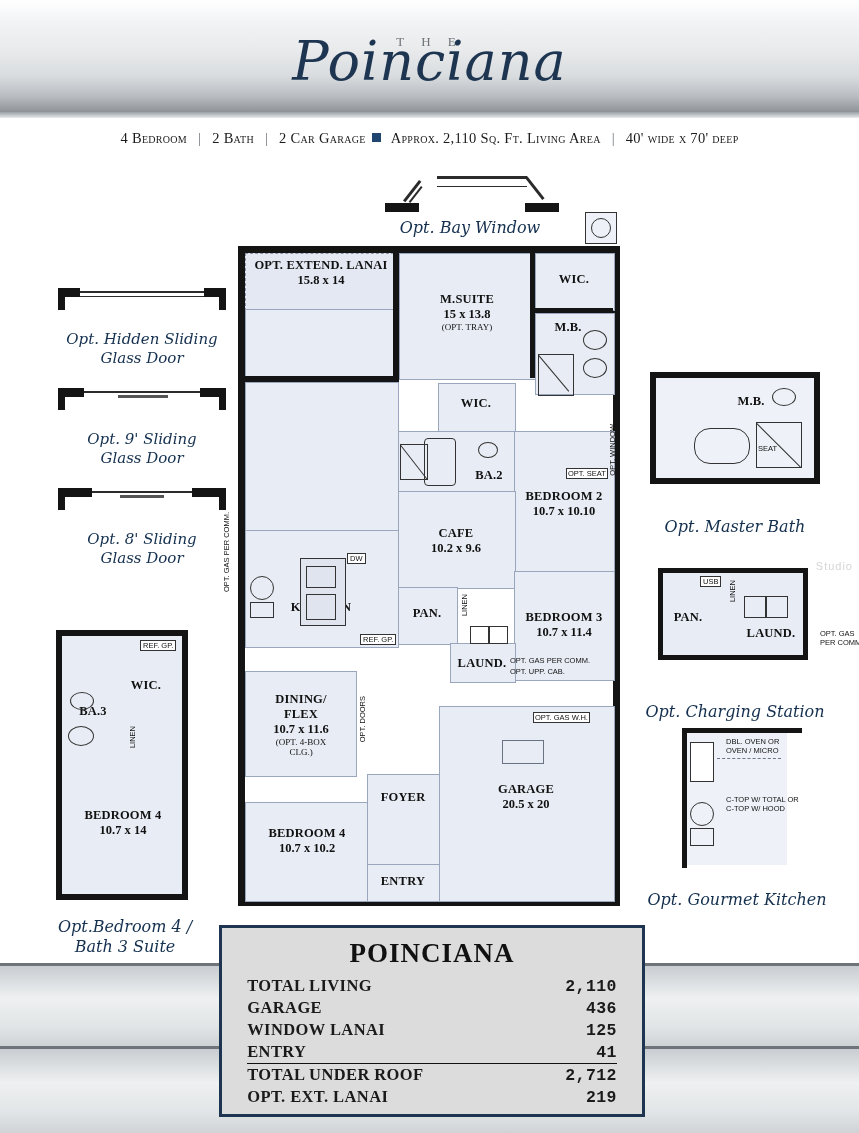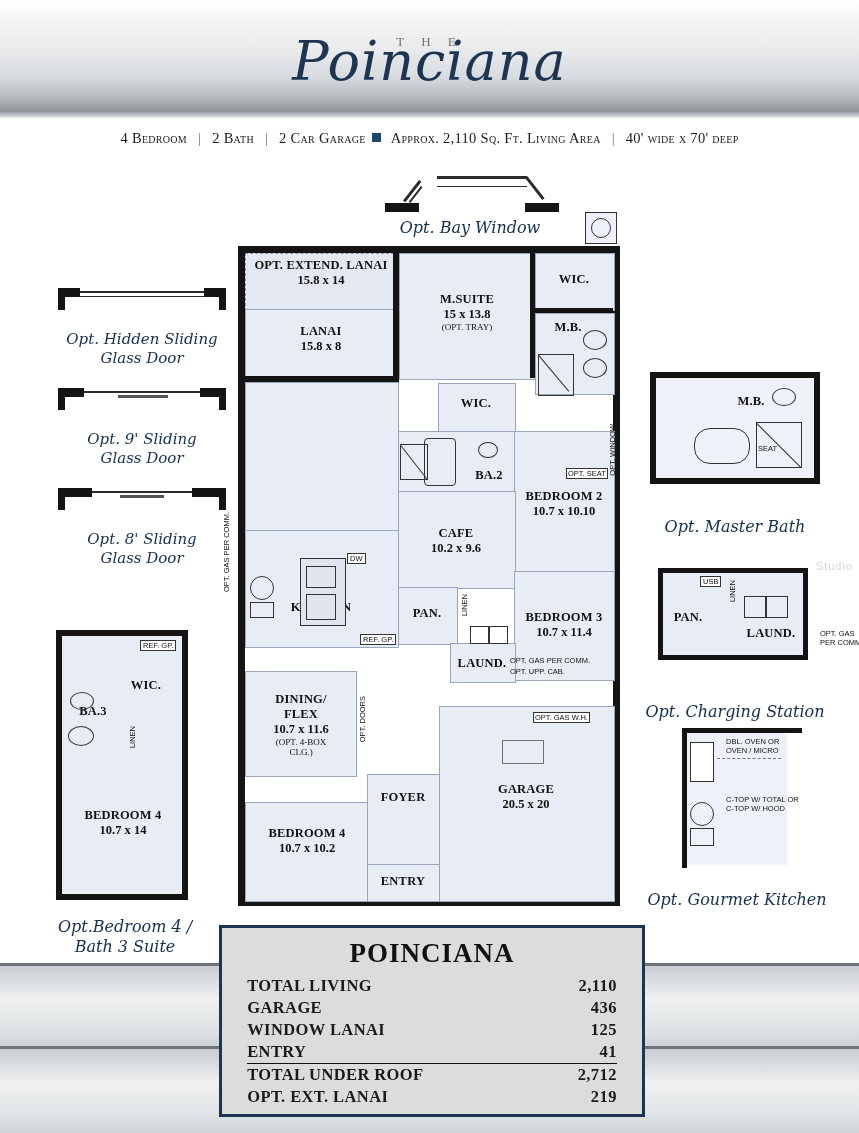--- a/index.html
+++ b/index.html
@@ -81,21 +81,21 @@
   }
   #area-table .tbl-title{
     text-align:center;font-weight:bold;font-size:27px;letter-spacing:1px;
     margin-top:10px;color:#111;font-family:"Liberation Serif",serif;
   }
   #area-table table{width:88%;margin:6px auto 0;border-collapse:collapse;}
   #area-table td{
     font-size:16.5px;font-weight:bold;font-family:"Liberation Serif",serif;
     padding:1px 0;letter-spacing:.4px;
   }
-  #area-table td.val{text-align:right;}
+  #area-table td.val{text-align:right;font-family:Liberation Mono, monospace;}
   #area-table tr.underline td{border-bottom:1.5px solid #111;}
 
   
   .bottom-band{
     position:absolute;left:0;width:859px;height:80px;
     background:linear-gradient(180deg,#c9cdd1,#eef0f1 40%,#e2e5e7 75%,#cfd3d6);
   }
   .bottom-rule{position:absolute;left:0;width:859px;height:3px;background:#6e7479;}
 
   .watermark{
@@ -187,24 +187,20 @@
     <div class="wall" style="left:0;top:0;width:382px;height:7px;"></div>
     <div class="wall" style="left:0;top:653px;width:382px;height:7px;"></div>
 
     <div class="room" style="left:7px;top:7px;width:152px;height:56px;background:#e3e8f2;border-style:dashed;border-color:#8b97ab;"></div>
     <div class="lbl" style="left:10px;top:12px;width:146px;">
       <span class="n">OPT. EXTEND. LANAI</span>
       <span class="d">15.8 x 14</span>
     </div>
 
     <div class="room" style="left:7px;top:63px;width:152px;height:70px;"></div>
-    <div class="lbl" style="left:10px;top:78px;width:146px;">
-      <span class="n">LANAI</span>
-      <span class="d">15.8 x 8</span>
-    </div>
     <div class="wall" style="left:7px;top:130px;width:152px;height:6px;"></div>
     <div class="wall" style="left:155px;top:7px;width:6px;height:129px;"></div>
 
     <div class="room" style="left:161px;top:7px;width:135px;height:125px;"></div>
     <div class="lbl" style="left:165px;top:46px;width:128px;">
       <span class="n">M.SUITE</span>
       <span class="d">15 x 13.8</span>
       <span class="s">(OPT. TRAY)</span>
     </div>
     <div class="wall" style="left:292px;top:7px;width:5px;height:125px;"></div>

